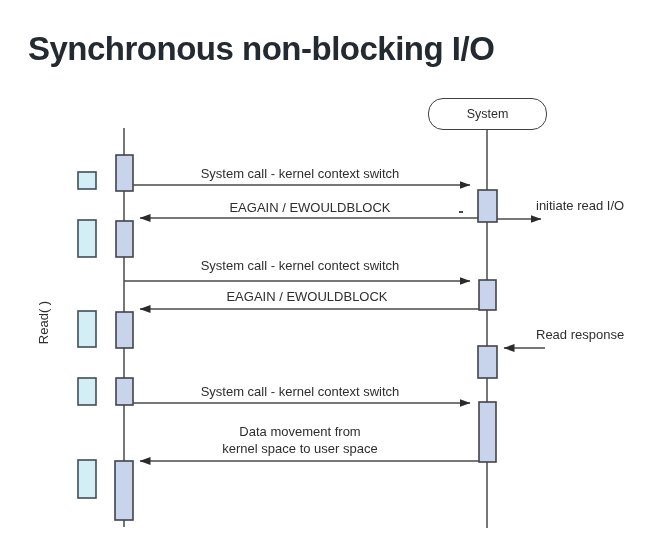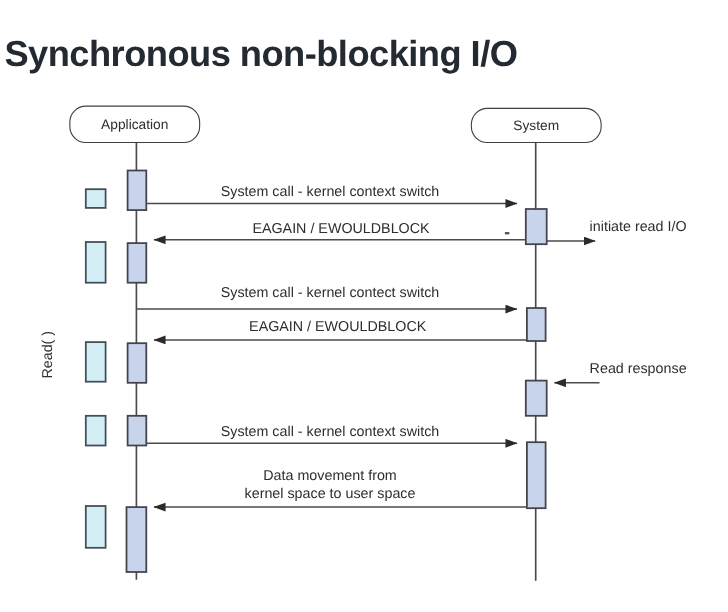--- a/index.html
+++ b/index.html
@@ -1,21 +1,21 @@
 <!DOCTYPE html>
 <html><head>
 <meta charset="utf-8">
 <style>
   html,body{margin:0;padding:0;background:#ffffff;}
   .stage{
     position:relative;width:662px;height:556px;background:#ffffff;overflow:hidden;
     font-family:"Liberation Sans",sans-serif;
   }
   .title{
-    position:absolute;left:4px;top:30px;width:600px;
+    position:absolute;left:28px;top:30px;width:600px;
     font-size:33px;font-weight:700;letter-spacing:-0.5px;color:#232a32;
     white-space:nowrap;
   }
   .lifeline-head{
     position:absolute;z-index:2;background:#ffffff;
     border:1.6px solid #3f3f46;border-radius:15px;
     display:flex;align-items:center;justify-content:center;
     font-size:12.5px;color:#2e2e2e;
   }
   .head-app{left:63px;top:96px;width:117px;height:32px;}
@@ -27,23 +27,20 @@
     white-space:nowrap;
   }
   svg#diagram{position:absolute;left:0;top:0;z-index:1;}
 </style>
 </head>
 <body>
 
 <div class="stage">
   <div class="title">Synchronous non-blocking I/O</div>
 
-  <div class="lifeline-head head-app">
-    <span>Application</span>
-  </div>
   <div class="lifeline-head head-kernel">
     <span>System</span>
   </div>
 
   <div class="read-label">Read( )</div>
 
   <svg id="diagram" width="662" height="556" viewBox="0 0 662 556" xmlns="http://www.w3.org/2000/svg">
       <defs>
         <marker id="arr" markerWidth="13" markerHeight="10" refX="10.5" refY="4" orient="auto" markerUnits="userSpaceOnUse">
           <path d="M0,0 L11,4 L0,8 Z" fill="#2b2b2b"></path>

